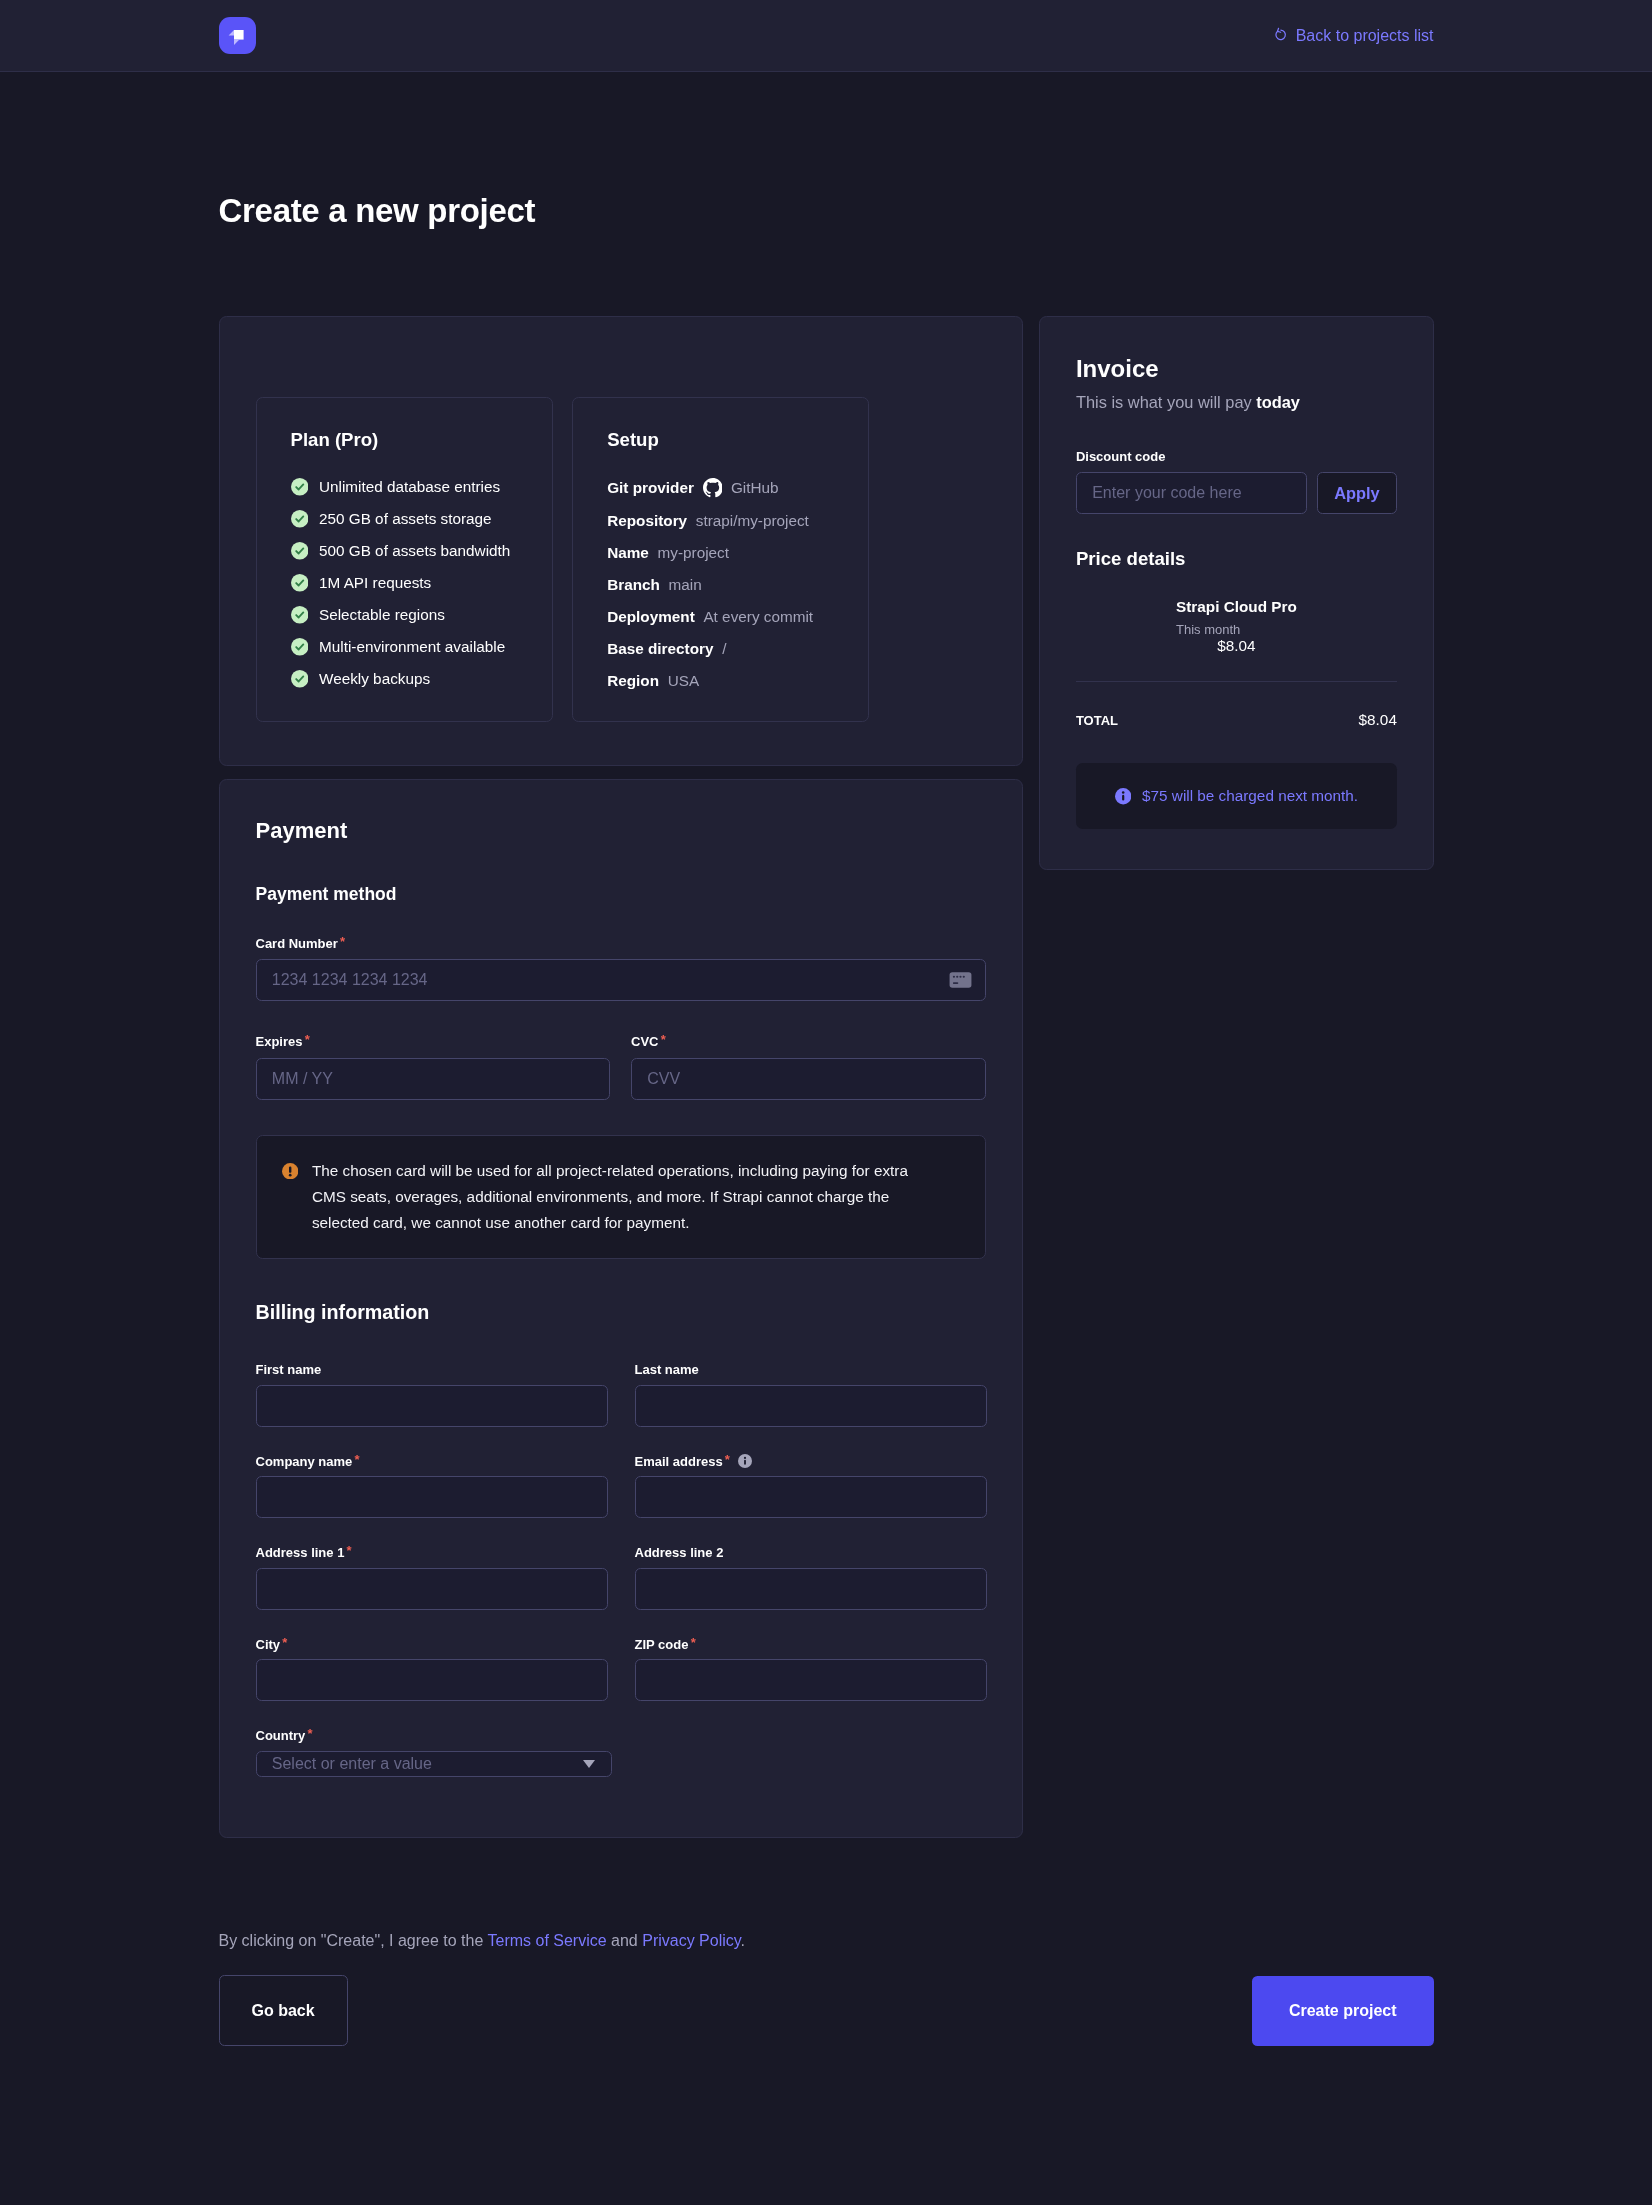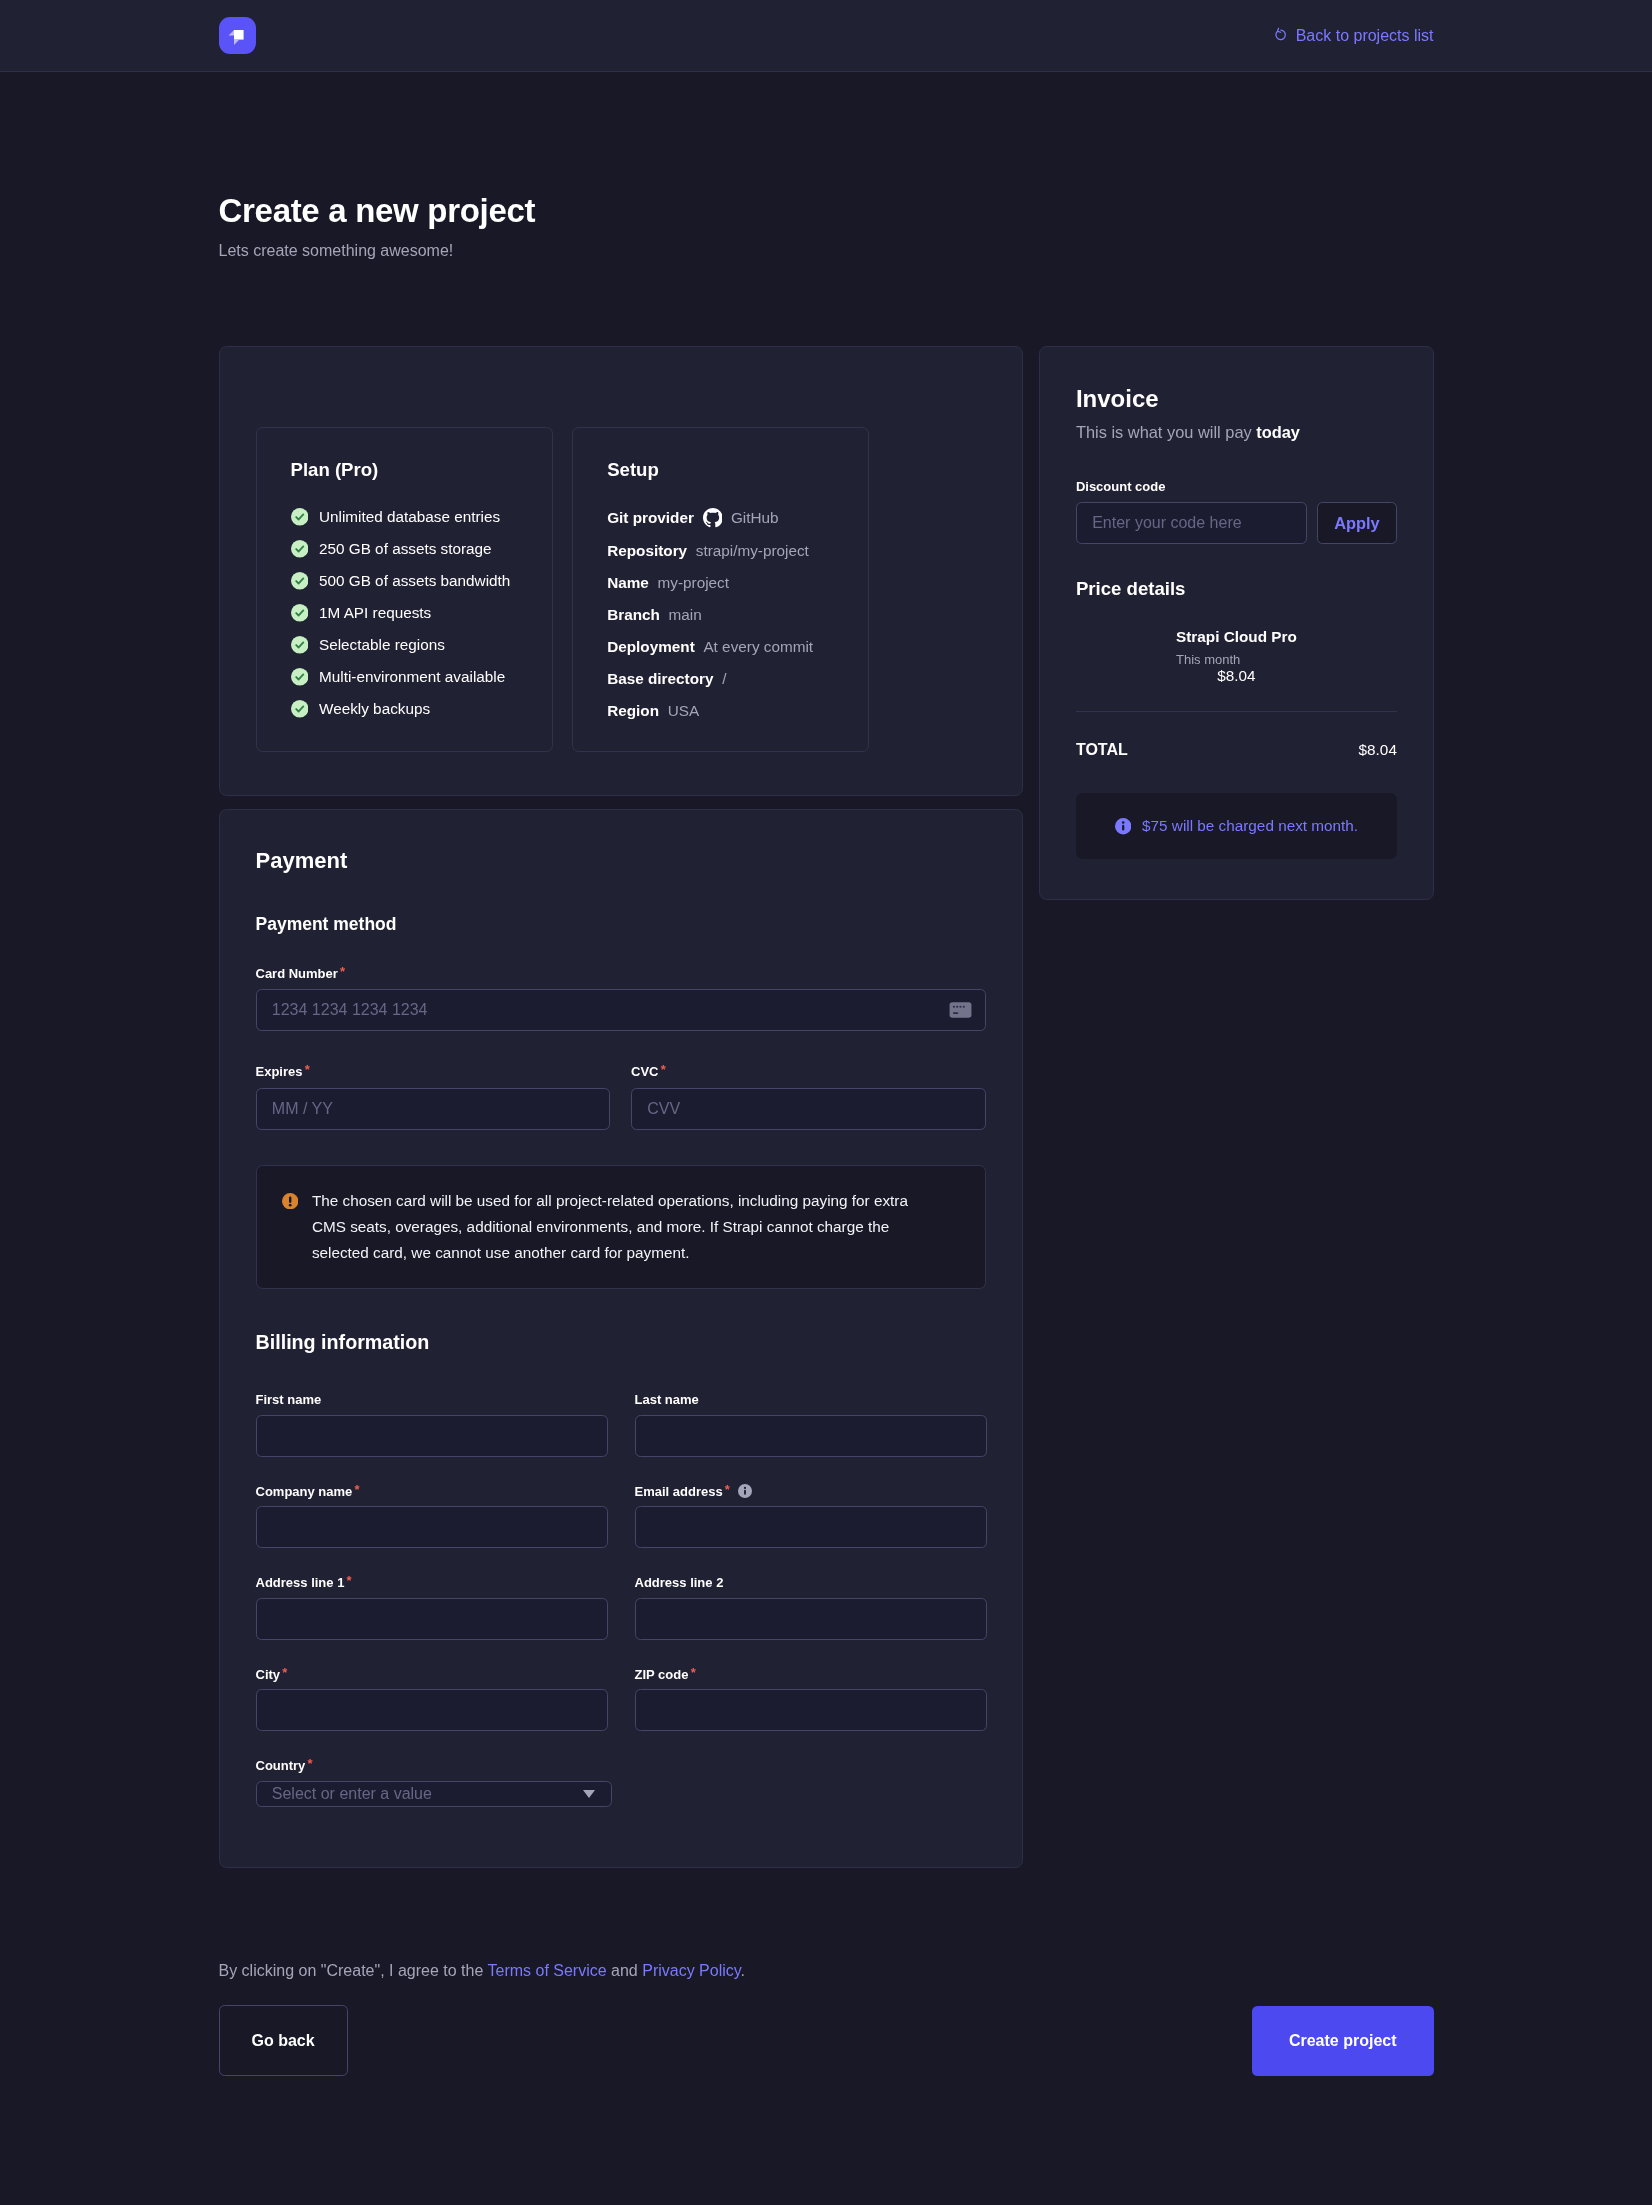--- a/index.html
+++ b/index.html
@@ -66,21 +66,21 @@
   .apply-btn { width:80px; height:42px; flex:0 0 80px; background:#181826;
                border:0.5px solid #45456a; border-radius:5.5px; color:#7b79ff;
                font-weight:700; font-size:16.4px; cursor:pointer; font-family:inherit; }
   .price-title { margin-top:34px; font-size:18.6px; font-weight:700; }
   .line-item { margin-top:28px; display:flex; justify-content:space-between; align-items:center;flex-direction:column; }
   .item-name { font-size:15.3px; font-weight:700; }
   .item-period { margin-top:5.5px; font-size:13px; color:#a5a5ba; font-weight:400; }
   .amount { font-size:15.3px; }
   .divider { margin-top:26px; border-top:0.5px solid #32324d; height:0; }
   .total-row { margin-top:29.5px; display:flex; justify-content:space-between; align-items:center; }
-  .total-label { font-size:16px; font-weight:700; }
+  .total-label { font-size:13px; font-weight:700; }
   .note-box { margin-top:34px; background:#181826; border-radius:6.6px;
               padding:24px 19.7px; display:flex; align-items:center; justify-content:center;
               gap:11px; color:#7b79ff; font-size:15.3px; }
   .info-icon { width:16.4px; height:16.4px; flex:0 0 16.4px; }
 
   
   .payment-card { margin-top:13px; padding:38px 36px 60px; }
   .section-title { font-size:22px; font-weight:700; }
   .sub-title { margin-top:40px; font-size:17.5px; font-weight:700; }
   .field-label { display:flex; align-items:flex-start; font-size:13px; font-weight:700; gap:2.2px; }
@@ -139,21 +139,20 @@
       </svg>
       <span>Back to projects list</span>
     </a>
   </div>
 </header>
 
 <div class="container">
 
   <section class="hero">
     <h1>Create a new project</h1>
-    <div class="hero-sub">Lets create something awesome!</div>
   </section>
 
   <div class="layout">
 
     <div>
 
       <section class="card project-card">
 
         <div class="boxes">
 

